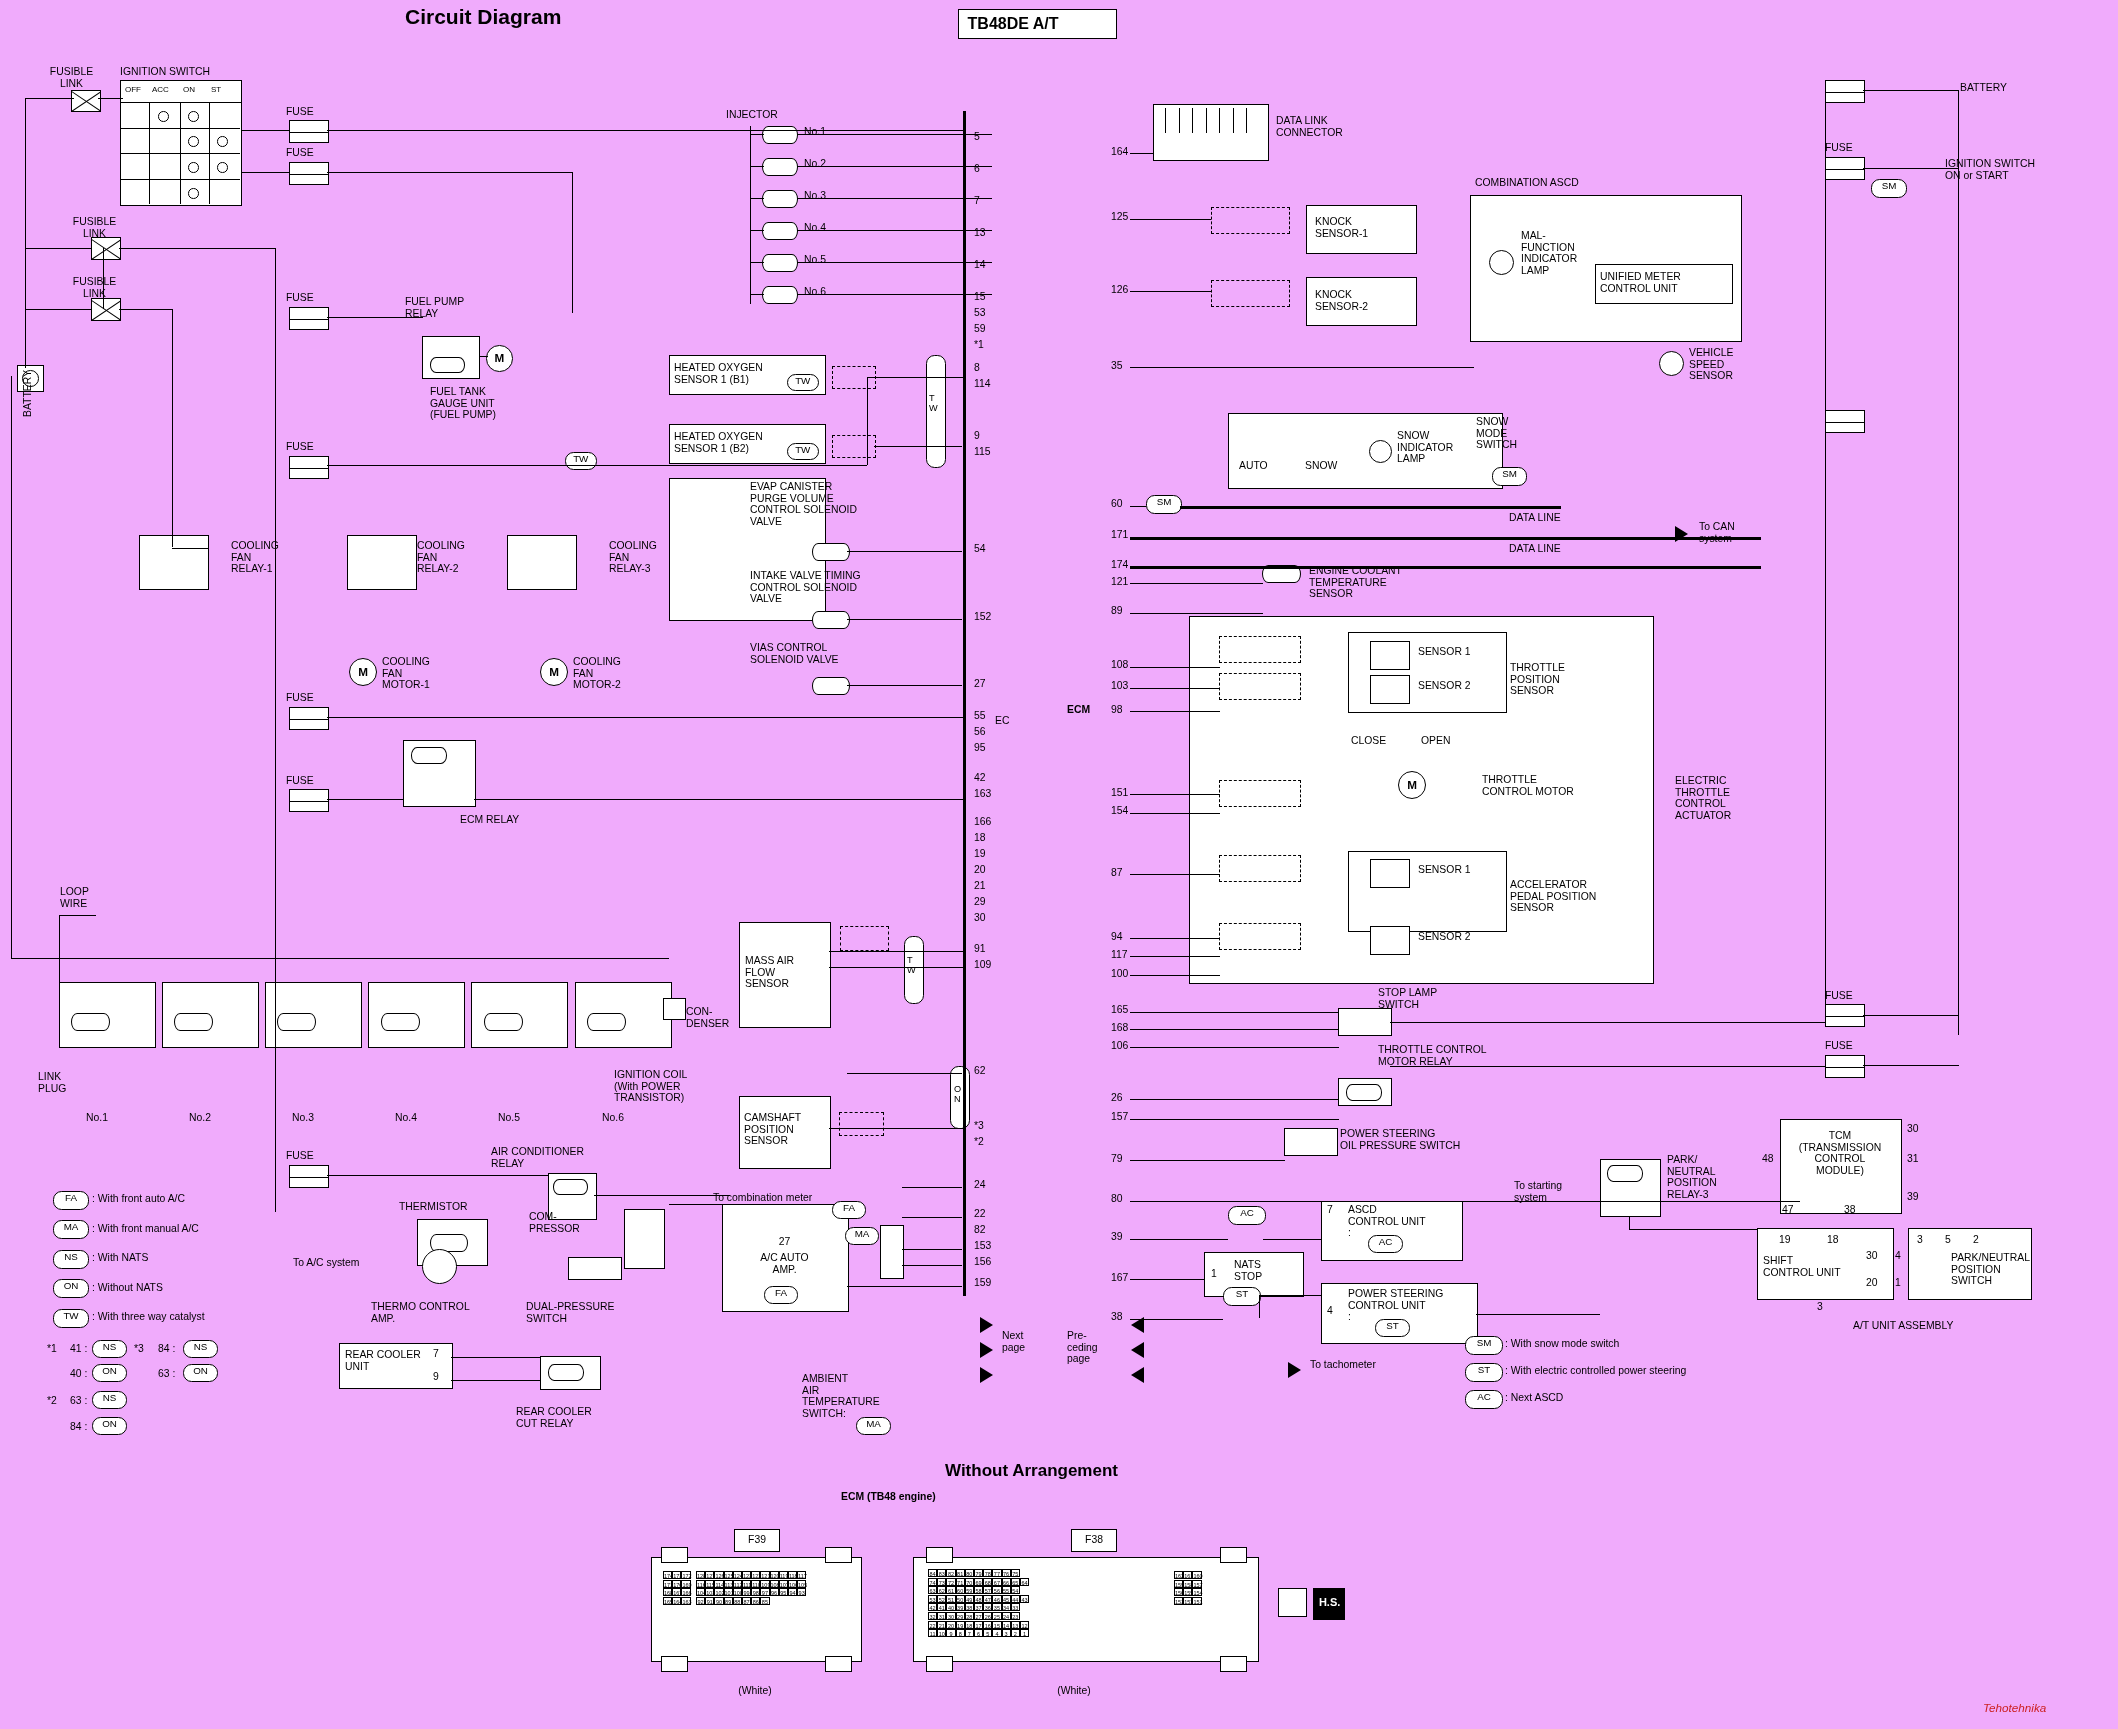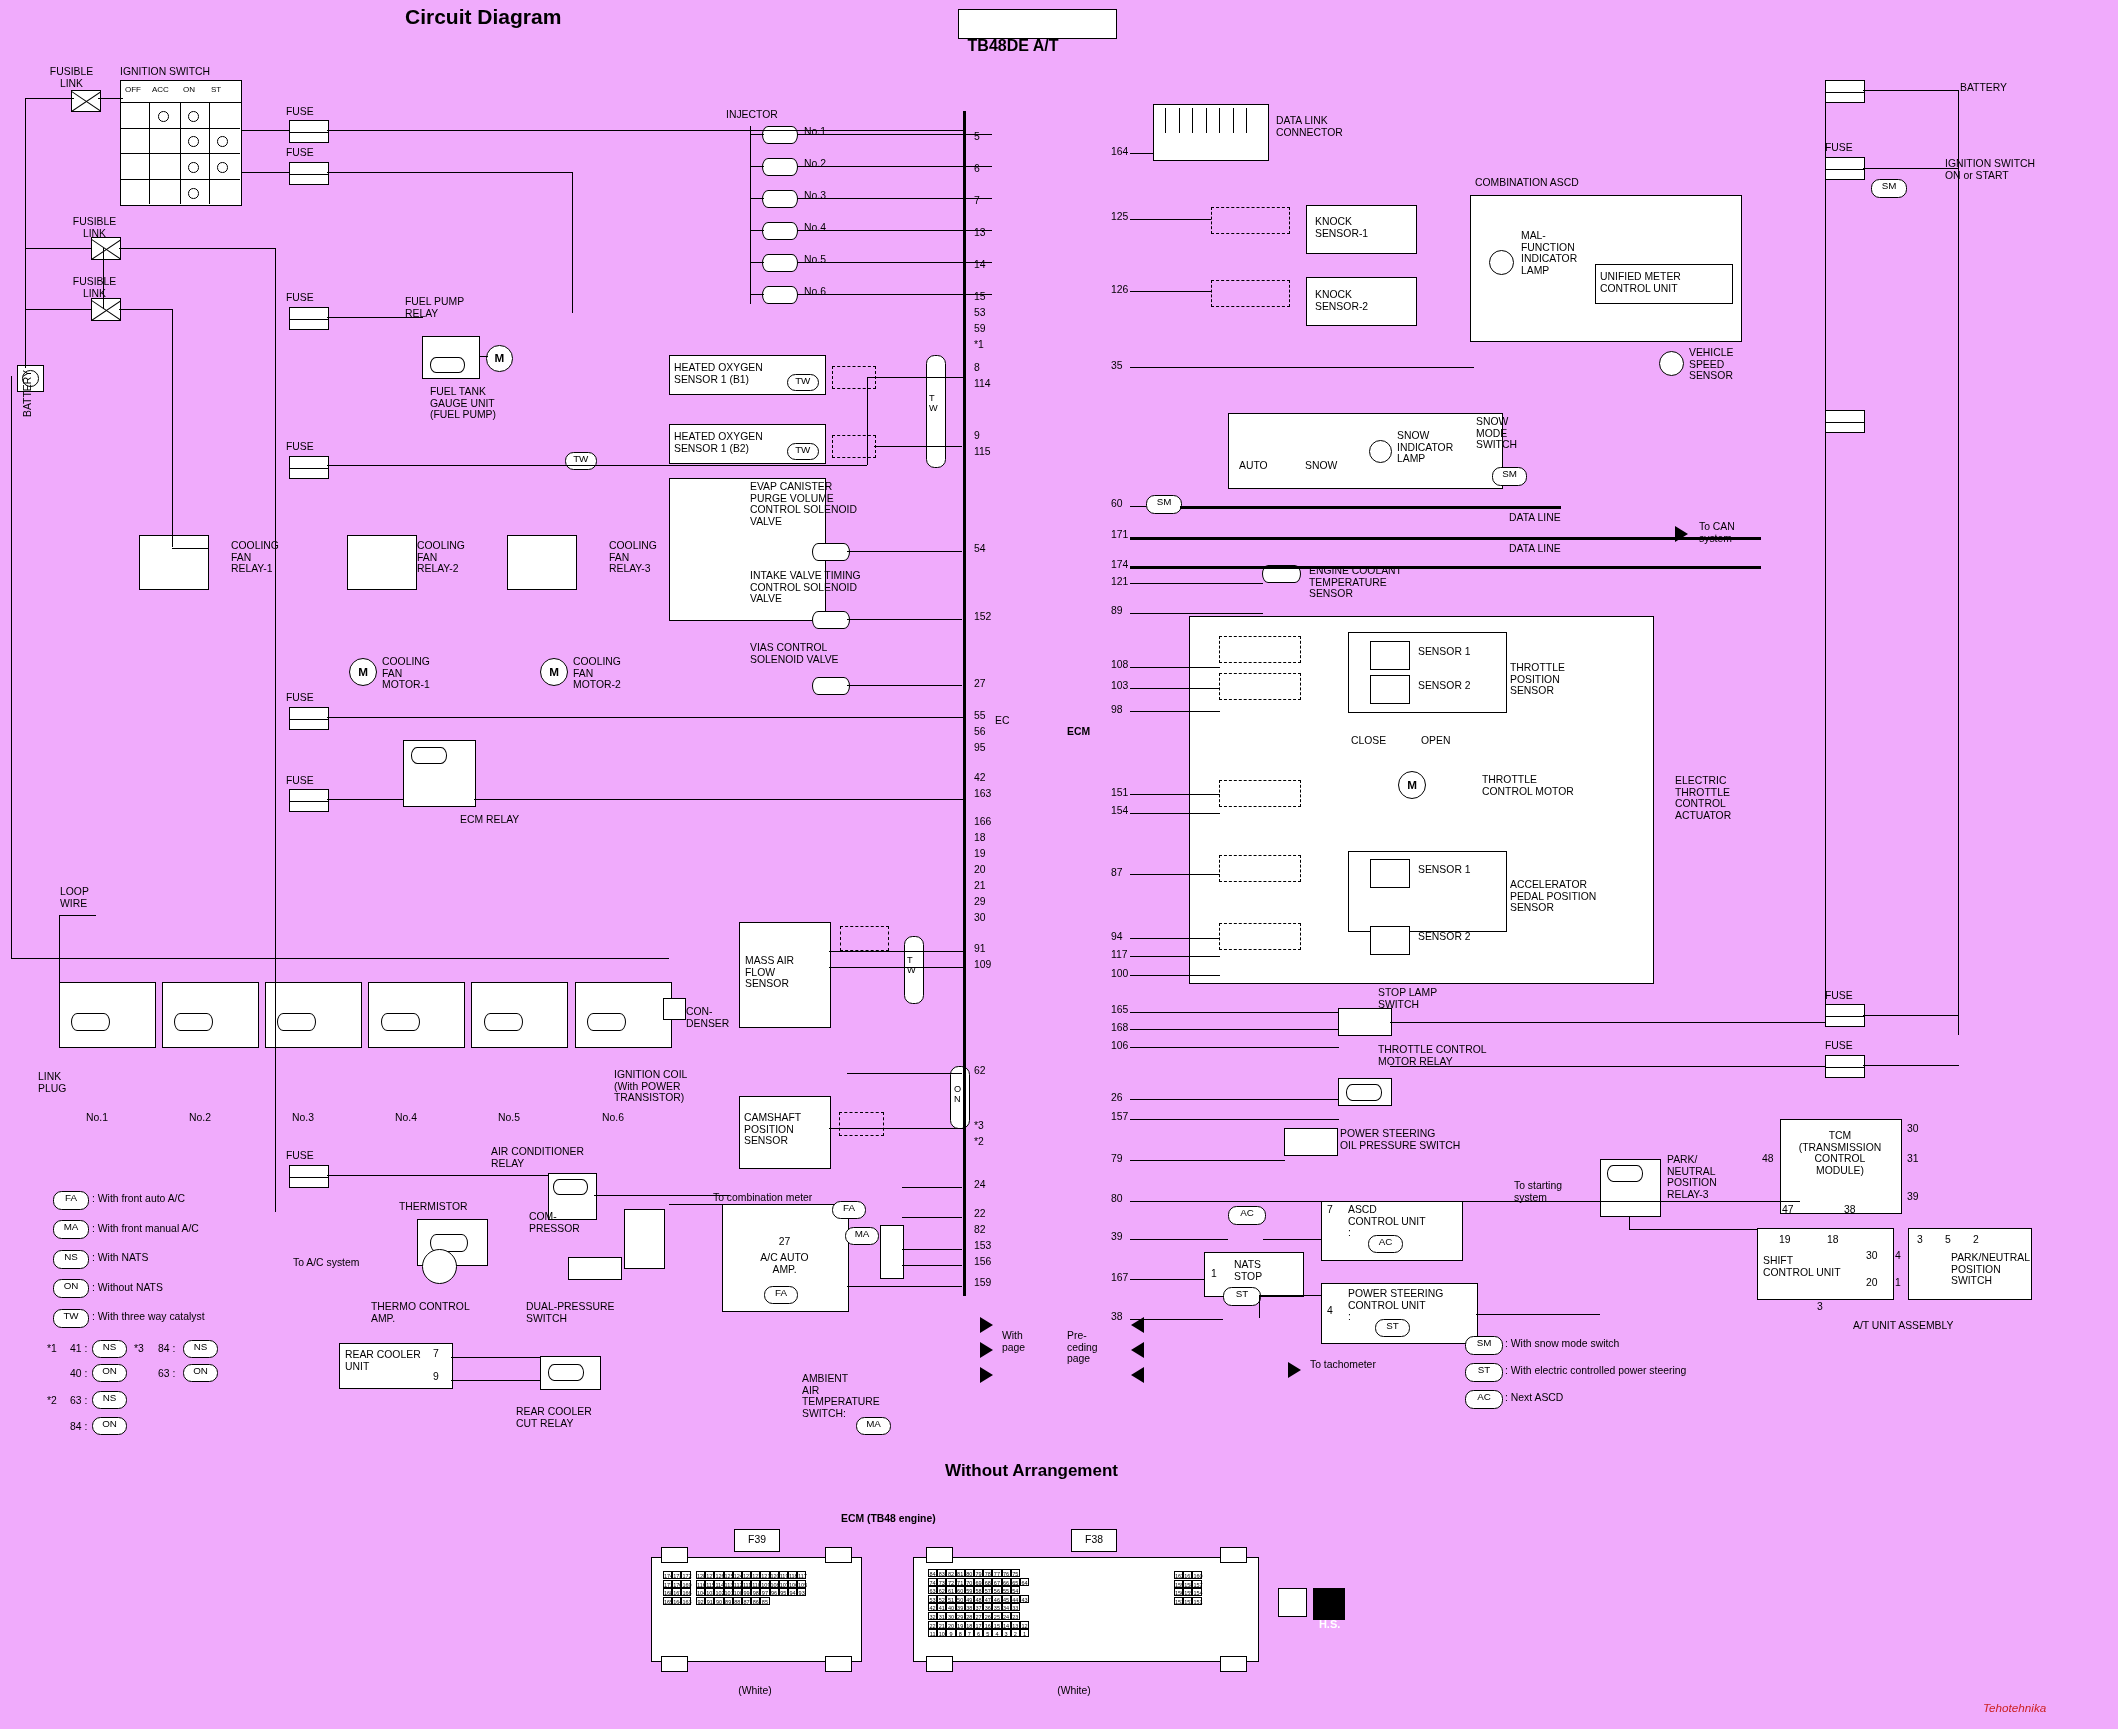--- a/index.html
+++ b/index.html
@@ -1,19 +1,19 @@
 <!DOCTYPE html>
 <html style="font-size:9.8px"><head>
 <meta charset="utf-8">
 <style>
   html,body{margin:0;padding:0;background:#ffffff;}
   body{font-family:"Liberation Sans",sans-serif;color:#000;}
   #page{position:relative;width:2119px;height:1730px;background:#f0abfc;overflow:hidden;}
   .t{position:absolute;font-size:10.4px;line-height:1.12;white-space:pre;}
-  .b{font-weight:bold;margin-top:22px;}
+  .b{font-weight:bold;}
   .c{text-align:center;}
   .ttl{position:absolute;font-size:21px;font-weight:bold;}
   .sub{position:absolute;font-size:17px;font-weight:bold;}
   .box{position:absolute;border:1.2px solid #000;background:#fff;}
   .line{position:absolute;background:#000;}
   .h{height:1.2px;}
   .v{width:1.2px;}
   .h3{height:2.5px;}
   .v3{width:2.5px;}
   .pill{position:absolute;border:1.2px solid #000;border-radius:8.6px;background:#fff;text-align:center;font-size:9.8px;}
@@ -318,21 +318,21 @@
   <div class="t" style="left:974px;top:1179px;">24</div>
   <div class="t" style="left:974px;top:1208px;">22</div>
   <div class="t" style="left:974px;top:1224px;">82</div>
   <div class="t" style="left:974px;top:1240px;">153</div>
   <div class="t" style="left:974px;top:1256px;">156</div>
   <div class="t" style="left:974px;top:1277px;">159</div>
 
   <div class="tri" style="left:980px;top:1317px;border-left:13.5px solid #000;border-top:8px solid transparent;border-bottom:8px solid transparent;"></div>
   <div class="tri" style="left:980px;top:1342px;border-left:13.5px solid #000;border-top:8px solid transparent;border-bottom:8px solid transparent;"></div>
   <div class="tri" style="left:980px;top:1367px;border-left:13.5px solid #000;border-top:8px solid transparent;border-bottom:8px solid transparent;"></div>
-  <div class="t" style="left:1002px;top:1330px;">With
+  <div class="t" style="left:1002px;top:1330px;">Next
 page</div>
 
   <div class="pill" style="left:53px;top:1191px;width:34px;height:17px;">FA</div>
   <div class="t" style="left:92px;top:1193px;">: With front auto A/C</div>
   <div class="pill" style="left:53px;top:1220px;width:34px;height:17px;">MA</div>
   <div class="t" style="left:92px;top:1223px;">: With front manual A/C</div>
   <div class="pill" style="left:53px;top:1250px;width:34px;height:17px;">NS</div>
   <div class="t" style="left:92px;top:1252px;">: With NATS</div>
   <div class="pill" style="left:53px;top:1279px;width:34px;height:17px;">ON</div>
   <div class="t" style="left:92px;top:1282px;">: Without NATS</div>

